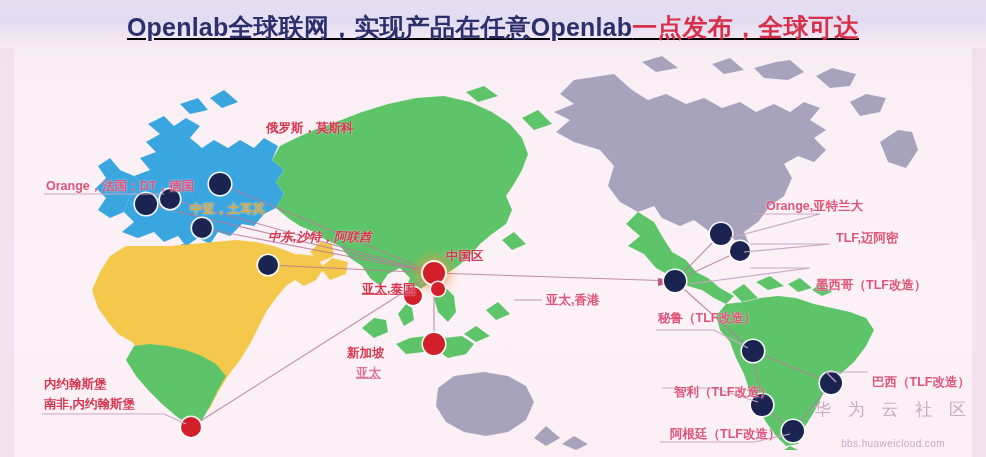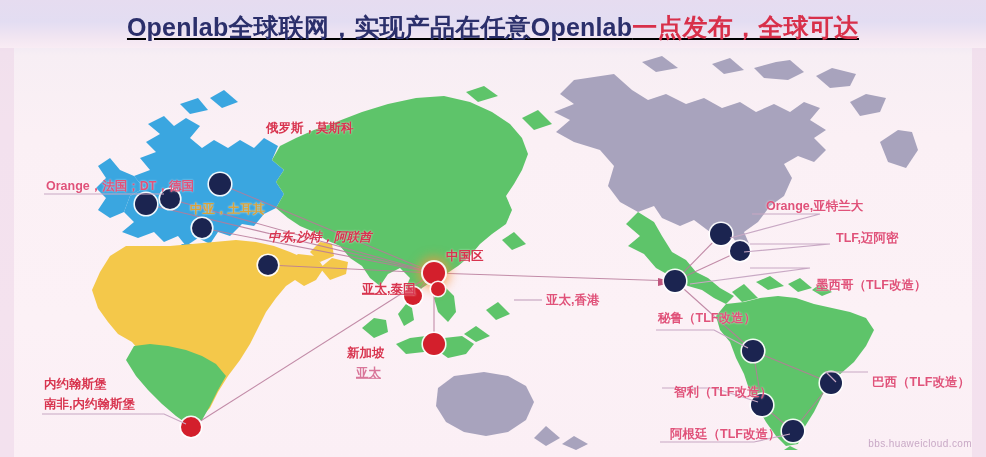--- a/index.html
+++ b/index.html
@@ -34,21 +34,21 @@
   
   .lbl{
     position:absolute;white-space:nowrap;color:#e0527a;
     font-size:12.5px;font-weight:bold;line-height:1.15;
     text-shadow:0 0 2px rgba(255,255,255,.75);
     transform:translate(0,-50%);
   }
   
   #watermark{position:absolute;right:14px;bottom:8px;text-align:center;color:#c9a9c6;}
   #wm-cn{font-size:17px;letter-spacing:6px;line-height:1.1;}
-  #wm-en{font-size:10px;letter-spacing:.4px;margin-top:7px;}
+  #wm-en{font-size:10px;letter-spacing:.4px;margin-top:18px;}
   
   .edge{position:absolute;top:0;height:457px;width:14px;background:rgba(236,214,232,.55);}
   .edge.l{left:0;} .edge.r{right:0;}
 </style>
 </head>
 <body>
 
 <div id="slide">
 
   <div class="edge l"></div>
@@ -225,16 +225,17 @@
         <div class="lbl" style="left: 802px; top: 215px; color: rgb(224, 82, 122); margin-top: 24px;">墨西哥（TLF改造）</div>
         <div class="lbl" style="left: 644px; top: 272px; color: rgb(224, 82, 122);">秘鲁（TLF改造）</div>
         <div class="lbl" style="left: 660px; top: 330px; color: rgb(224, 82, 122); margin-top: 16px;">智利（TLF改造）</div>
         <div class="lbl" style="left: 858px; top: 336px; color: rgb(224, 82, 122);">巴西（TLF改造）</div>
         <div class="lbl" style="left: 656px; top: 388px; color: rgb(224, 82, 122);">阿根廷（TLF改造）</div>
       </div>
 
   </div>
 
   <div id="watermark">
+    <div id="wm-cn">华 为 云 社 区</div>
     <div id="wm-en">bbs.huaweicloud.com</div>
   </div>
 
 </div>
 
 </body></html>

